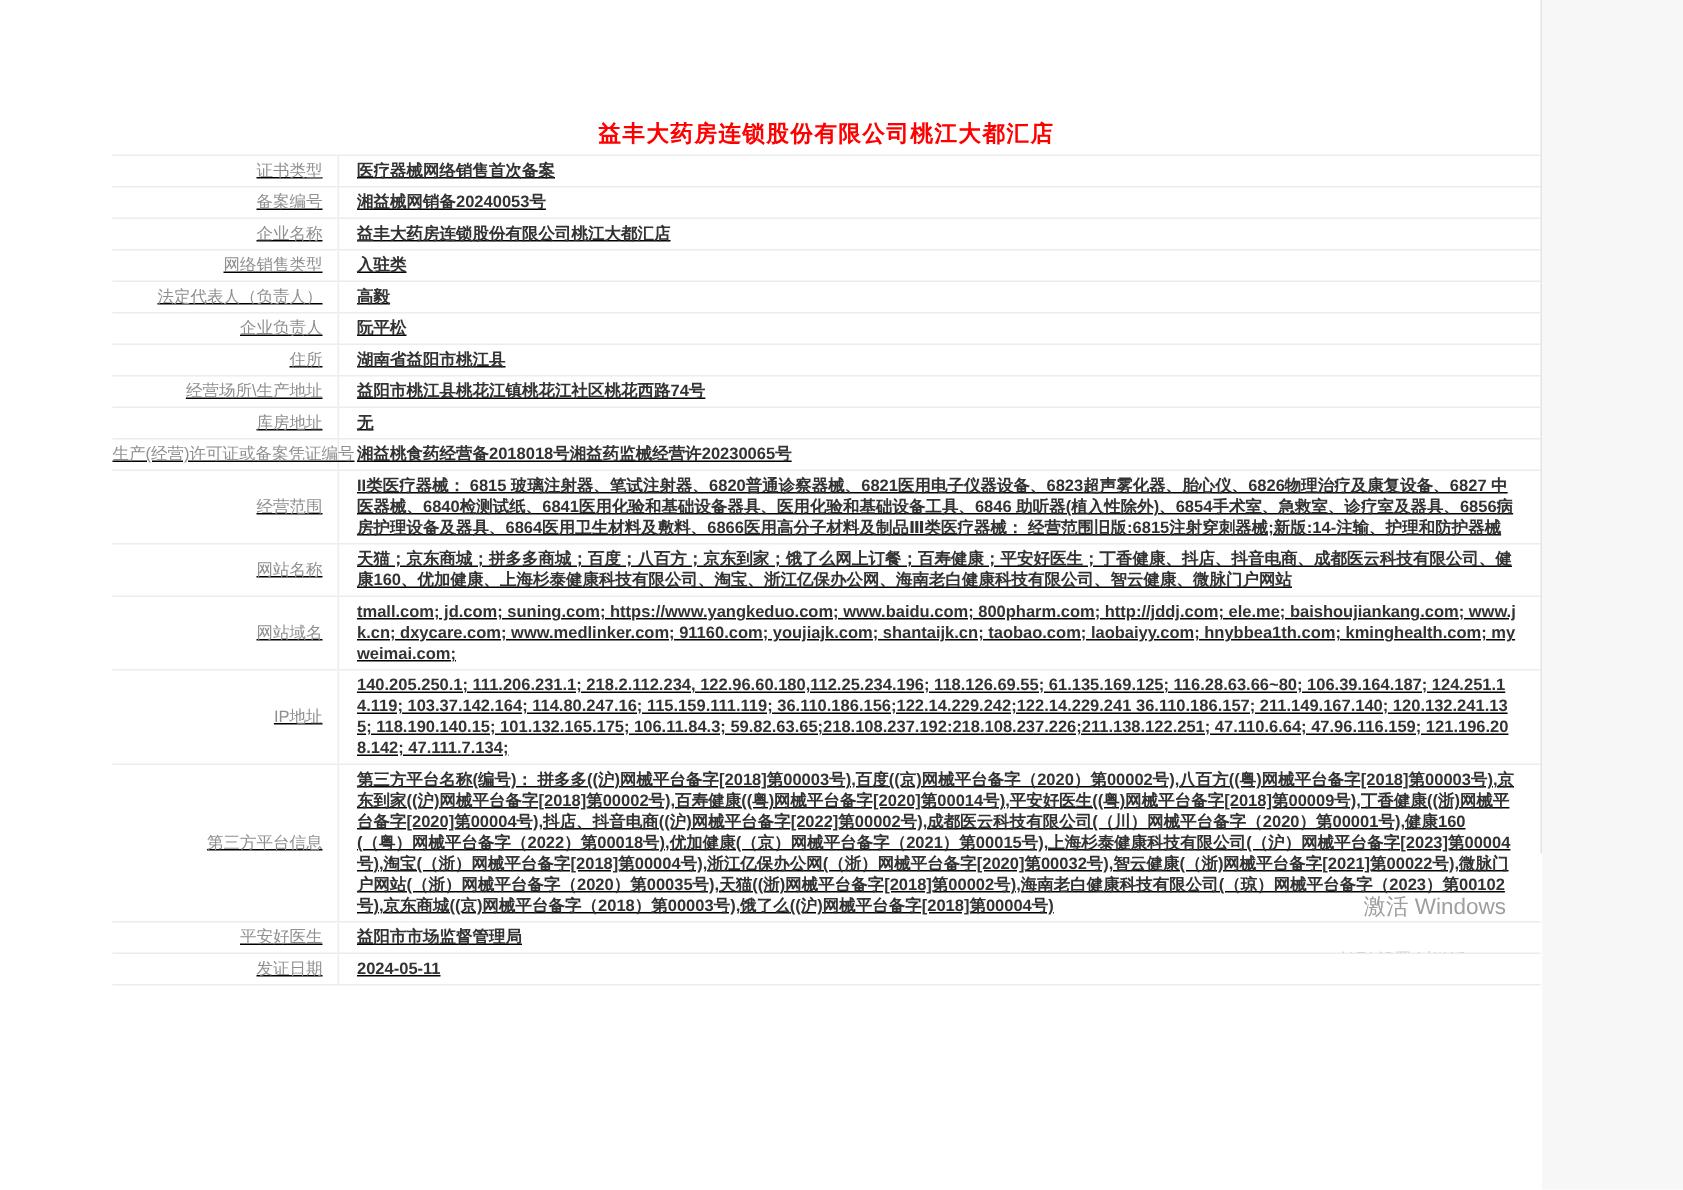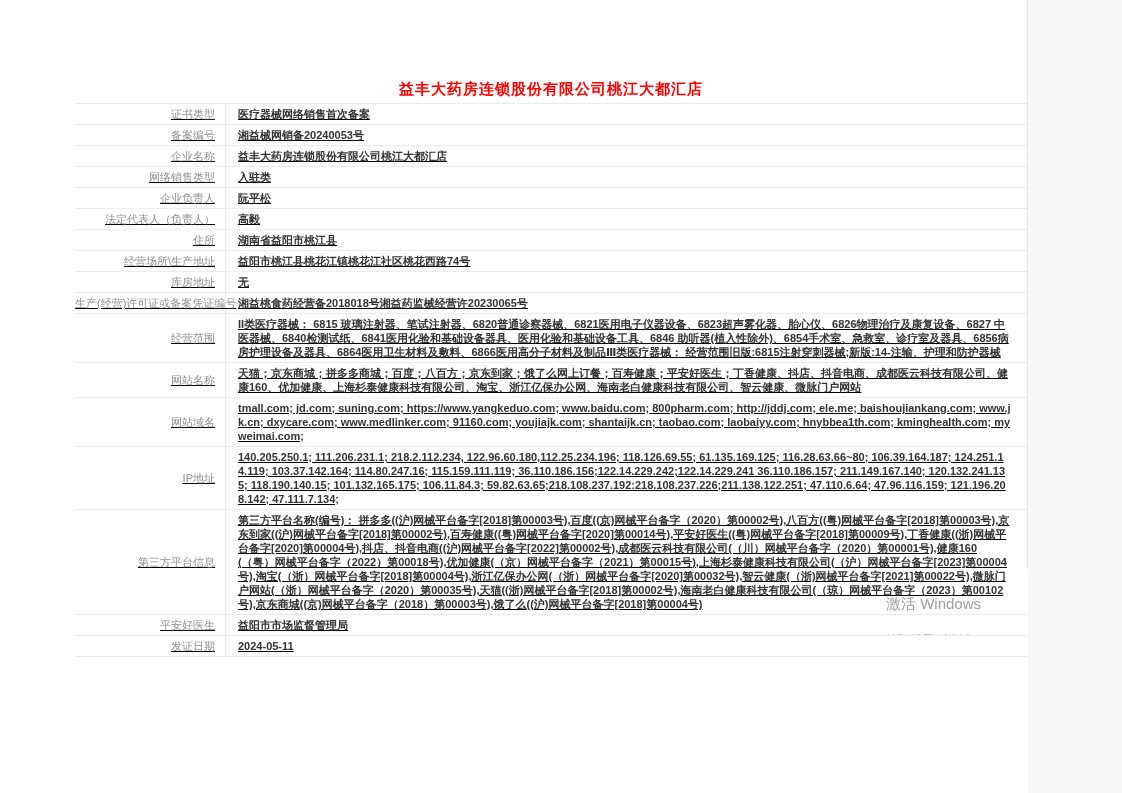--- a/index.html
+++ b/index.html
@@ -33,21 +33,21 @@
     padding:3px 10px 3px 0;border-right:1px solid #ececec;
     white-space:nowrap;
   }
   td.val{
     font-size:11px;color:#333333;font-weight:bold;
     line-height:14px;padding:3px 16px 3px 12px;
     word-break:break-all;vertical-align:middle;
   }
   .watermark{
     position:absolute;left:886px;top:595px;width:141px;height:40px;
-    overflow:hidden;pointer-events:none;
+    overflow:hidden;pointer-events:none;text-align:center;
   }
   .wm1{font-size:15px;color:#9e9e9e;white-space:nowrap;}
   .wm2{font-size:11px;color:#a8a8a8;white-space:nowrap;margin-top:18px;}
 </style>
 </head>
 <body>
 
 <div class="page">
   <div class="doc-title">益丰大药房连锁股份有限公司桃江大都汇店</div>
   <table class="cert">
@@ -67,27 +67,27 @@
     <td class="val">益丰大药房连锁股份有限公司桃江大都汇店</td>
   </tr>
 
 
   <tr>
     <td class="lbl">网络销售类型</td>
     <td class="val">入驻类</td>
   </tr>
 
   <tr>
-    <td class="lbl">企业负责人</td>
-    <td class="val">阮平松</td>
+    <td class="lbl">法定代表人（负责人）</td>
+    <td class="val">高毅</td>
   </tr>
 
   <tr>
-    <td class="lbl">法定代表人（负责人）</td>
-    <td class="val">高毅</td>
+    <td class="lbl">企业负责人</td>
+    <td class="val">阮平松</td>
   </tr>
 
   <tr>
     <td class="lbl">住所</td>
     <td class="val">湖南省益阳市桃江县</td>
   </tr>
 
   <tr>
     <td class="lbl">经营场所\生产地址</td>
     <td class="val">益阳市桃江县桃花江镇桃花江社区桃花西路74号</td>

